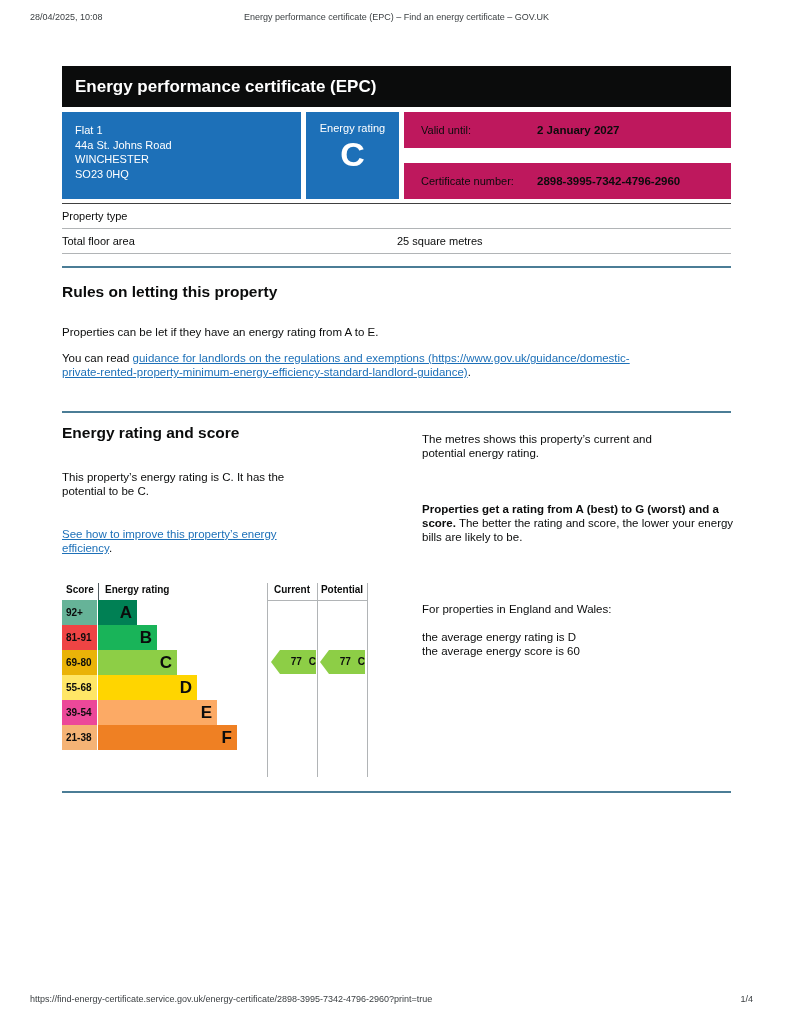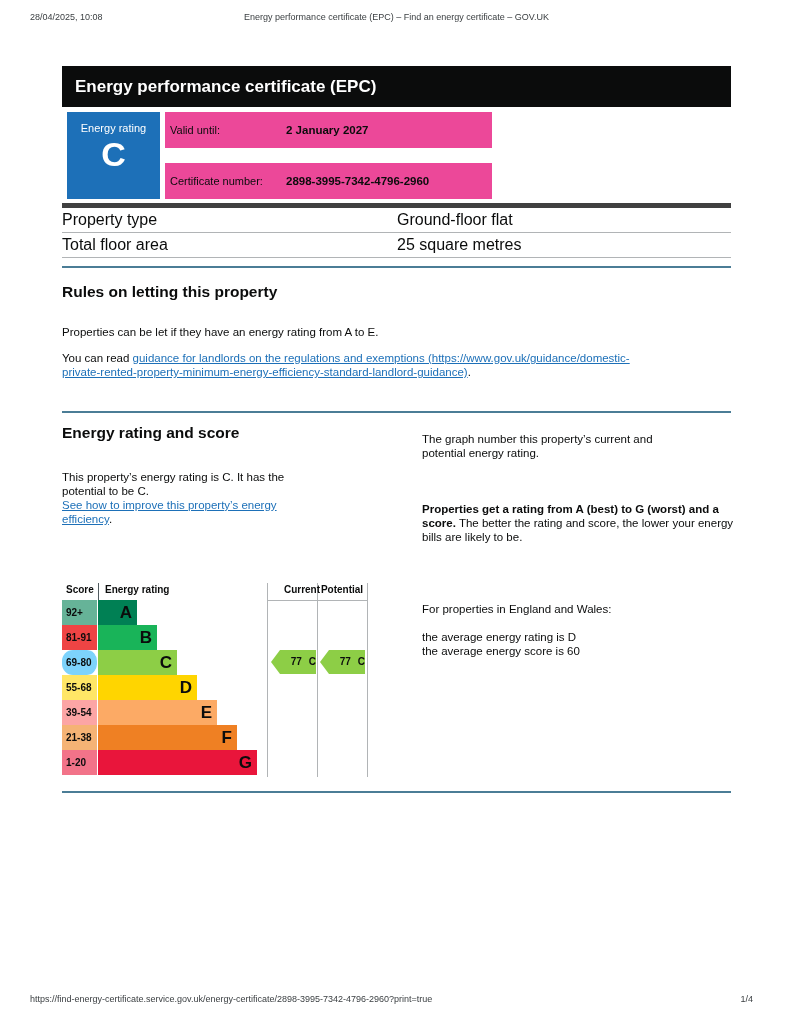--- a/index.html
+++ b/index.html
@@ -22,45 +22,45 @@
             color:#fff; font-weight:bold; font-size:17px; line-height:41px; padding-left:13px; }
 
   
   .summary { top:112px; left:62px; width:669px; height:87px; display:flex; }
   .panel { background:#1d70b8; color:#fff; }
   .panel-address { width:239px; padding:11px 13px; font-size:11px; line-height:14.5px; }
   .panel-rating { width:93px; margin-left:5px; text-align:center; padding-top:10px; }
   .panel-rating .lbl { font-size:11px; }
   .panel-rating .big { font-size:34px; font-weight:bold; line-height:40px; }
   .panel-right { width:327px; margin-left:5px; display:flex; flex-direction:column; background:none; }
-  .panel-row { background:#ec4899; height:44px; display:flex; align-items:center; padding-left:5px; font-size:11px; }
+  .panel-row { background:#be185d; height:44px; display:flex; align-items:center; padding-left:17px; font-size:11px; }
   .panel-row + .panel-row { margin-top:15px; }
   .panel-row .lab { width:116px; }
   .panel-row .val { font-weight:bold; font-size:11.5px; }
 
   
-  .ptable { top:203px; left:62px; width:669px; font-size:16px; border-top:5px solid #404040; }
+  .ptable { top:203px; left:62px; width:669px; font-size:11px; border-top:1px solid #404040; }
   .trow { display:flex; height:25px; align-items:center; border-bottom:1px solid #b1b4b6; }
   .trow .tlab { width:335px; }
   .trow .tval { width:334px; }
 
   .rule { left:62px; width:669px; height:2px; background:#4b7d96; }
   .rule1 { top:266px; } .rule2 { top:411px; } .rule3 { top:791px; }
 
   h2.sect { font-size:15.5px; font-weight:bold; color:#0b0c0c; }
   .body-text { font-size:11.5px; line-height:14px; }
   a.govlink { color:#1d70b8; text-decoration:underline; cursor:pointer; }
 
   .rules-section { top:283px; left:62px; width:669px; }
   .rules-section .p1 { margin-top:24px; }
   .rules-section .p2 { margin-top:12px; }
 
   .col-left { top:424px; left:62px; width:345px; }
   .col-left .intro { margin-top:28px; }
-  .col-left .improve { display:inline-block; }
+  .col-left .improve { margin-top:29px; display:inline-block; }
   .col-right { top:432px; left:422px; width:315px; }
   .col-right .pr2 { margin-top:42px; }
   .col-right .pr3 { margin-top:58px; }
   .col-right .pr4 { margin-top:14px; }
 
   
   .chart { top:583px; left:62px; width:320px; height:194px; font-size:10px; }
   .chart-head { height:17px; position:relative; font-weight:bold; }
   .chart-head .h-score { position:absolute; left:4px; top:1px; }
   .chart-head .h-rating { position:absolute; left:43px; top:1px; }
@@ -68,57 +68,62 @@
   .band-row { display:flex; height:25px; }
   .score-cell { width:36px; font-weight:bold; line-height:25px; padding-left:4px; border-right:1px solid #fff; }
   .bar { height:25px; font-weight:bold; font-size:17px; line-height:25px; text-align:right; padding-right:5px; color:#0b0c0c; }
   .bar-0{width:39px} .bar-1{width:59px} .bar-2{width:79px} .bar-3{width:99px}
   .bar-4{width:119px} .bar-5{width:139px} .bar-6{width:159px}
 
   .vline { position:absolute; top:0; width:1px; height:194px; background:#b1b4b6; }
   .vl-a{left:205px} .vl-b{left:255px} .vl-c{left:305px}
   .hline { position:absolute; top:17px; left:205px; width:101px; height:1px; background:#b1b4b6; }
   .col-head { position:absolute; top:1px; font-weight:bold; width:50px; text-align:center; }
-  .ch-current{left:215px} .ch-potential{left:255px}
+  .ch-current{left:205px} .ch-potential{left:255px}
 
   .epc-arrow { position:absolute; top:67px; width:45px; height:24px; line-height:24px;
                clip-path:polygon(0 50%, 20% 0, 100% 0, 100% 100%, 20% 100%);
                font-weight:bold; text-align:right; padding-left:7px; }
   .arrow-current{left:209px} .arrow-potential{left:258px}
   .epc-arrow .sc { margin-right:7px; }
 </style>
 </head>
 <body>
 
 <div class="abs print-meta ph-date">28/04/2025, 10:08</div>
 <div class="abs print-meta ph-title">Energy performance certificate (EPC) – Find an energy certificate – GOV.UK</div>
 
 <div class="abs banner">Energy performance certificate (EPC)</div>
 
 <div class="abs summary">
+  <div class="panel panel-address">
+    <div>Flat 1</div>
+    <div>44a St. Johns Road</div>
+    <div>WINCHESTER</div>
+    <div>SO23 0HQ</div>
+  </div>
   <div class="panel panel-rating">
     <div class="lbl">Energy rating</div>
     <div class="big">C</div>
   </div>
   <div class="panel-right">
     <div class="panel-row">
       <span class="lab">Valid until:</span>
       <span class="val">2 January 2027</span>
     </div>
     <div class="panel-row">
       <span class="lab">Certificate number:</span>
       <span class="val">2898-3995-7342-4796-2960</span>
     </div>
   </div>
 </div>
 
 <div class="abs ptable">
   <div class="trow">
     <span class="tlab">Property type</span>
-    <span class="tval">Ground-floor flat</span>
   </div>
   <div class="trow">
     <span class="tlab">Total floor area</span>
     <span class="tval">25 square metres</span>
   </div>
 </div>
 
 <div class="abs rule rule1"></div>
 
 <div class="abs rules-section">
@@ -129,21 +134,21 @@
 
 <div class="abs rule rule2"></div>
 
 <div class="abs col-left">
   <h2 class="sect">Energy rating and score</h2>
   <p class="body-text intro"><span>This property’s energy rating is C. It has the</span><br><span>potential to be C.</span></p>
   <p class="body-text improve"><a class="govlink"><span>See how to improve this property’s energy</span><br><span>efficiency</span></a><span>.</span></p>
 </div>
 
 <div class="abs col-right body-text">
-  <p><span>The graph number this property’s current and</span><br><span>potential energy rating.</span></p>
+  <p><span>The metres shows this property’s current and</span><br><span>potential energy rating.</span></p>
   <p class="pr2"><b>Properties get a rating from A (best) to G (worst) and a score.</b><span> The better the rating and score, the lower your energy bills are likely to be.</span></p>
   <p class="pr3">For properties in England and Wales:</p>
   <p class="pr4"><span>the average energy rating is D</span><br><span>the average energy score is 60</span></p>
 </div>
 
 <div class="abs chart">
   <div class="chart-head">
     <span class="h-score">Score</span>
     <span class="h-divider"></span>
     <span class="h-rating">Energy rating</span>
@@ -151,38 +156,34 @@
 
   <div class="band-row">
     <div class="score-cell" style="background: rgb(102, 179, 152);">92+</div>
     <div class="bar bar-0" style="background: rgb(0, 128, 84);">A</div>
   </div>
   <div class="band-row">
     <div class="score-cell" style="background: #ef4444;">81-91</div>
     <div class="bar bar-1" style="background: rgb(25, 180, 89);">B</div>
   </div>
   <div class="band-row">
-    <div class="score-cell" style="background: #7dd3fc; border-radius: 11px;">69-80</div>
+    <div class="score-cell" style="background: #eab308;">69-80</div>
     <div class="bar bar-2" style="background: rgb(141, 206, 70);">C</div>
   </div>
   <div class="band-row">
     <div class="score-cell" style="background: rgb(255, 230, 102);">55-68</div>
     <div class="bar bar-3" style="background: rgb(255, 213, 0);">D</div>
   </div>
   <div class="band-row">
-    <div class="score-cell" style="background: #fca5a5;">39-54</div>
+    <div class="score-cell" style="background: #ec4899;">39-54</div>
     <div class="bar bar-4" style="background: rgb(252, 170, 101);">E</div>
   </div>
   <div class="band-row">
     <div class="score-cell" style="background: rgb(245, 179, 117);">21-38</div>
     <div class="bar bar-5" style="background: rgb(239, 128, 35);">F</div>
-  </div>
-  <div class="band-row">
-    <div class="score-cell" style="background: rgb(242, 115, 137);">1-20</div>
-    <div class="bar bar-6" style="background: rgb(233, 21, 59);">G</div>
   </div>
 
   <span class="vline vl-a"></span>
   <span class="vline vl-b"></span>
   <span class="vline vl-c"></span>
   <span class="hline"></span>
   <span class="col-head ch-current">Current</span>
   <span class="col-head ch-potential">Potential</span>
 
   <div class="epc-arrow arrow-current" style="background: rgb(141, 206, 70);">

